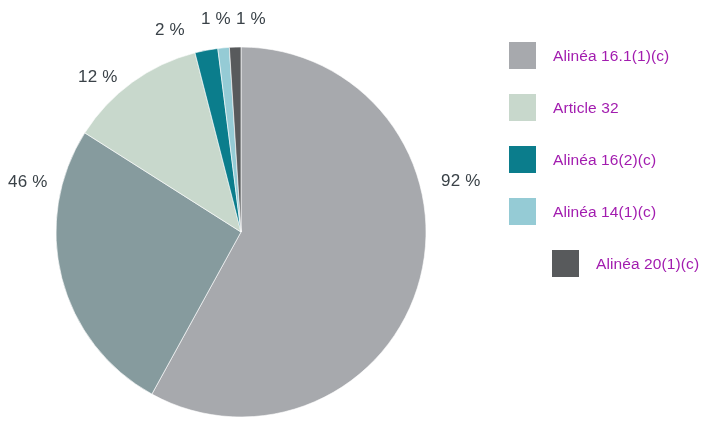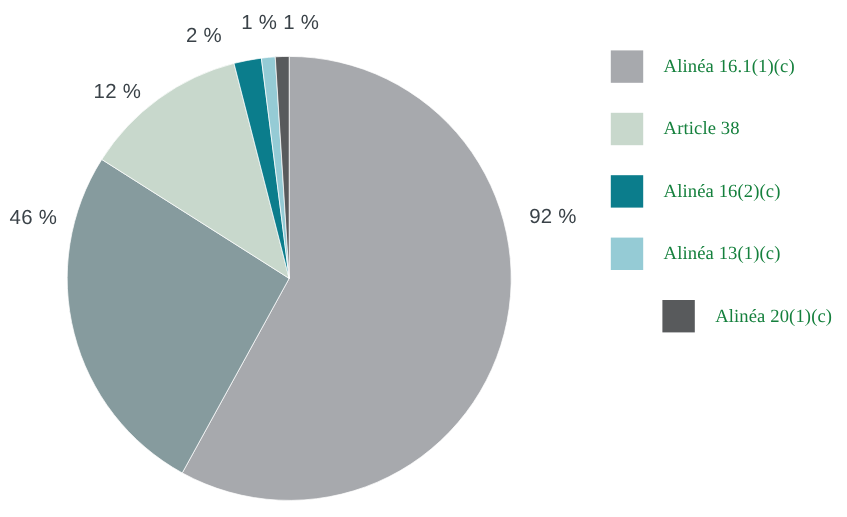--- a/index.html
+++ b/index.html
@@ -54,23 +54,23 @@
     margin-bottom: 25px;
   }
   .legend-row:last-child { margin-bottom: 0; padding-left: 43px; }
   .legend-swatch {
     width: 27px;
     height: 27px;
     flex: 0 0 27px;
   }
   .legend-label {
     margin-left: 17px;
-    color: #15803d;
+    color: #a21caf;
     font-size: 15.5px;
-    font-family: Liberation Serif, serif;
+    font-family: Liberation Sans, sans-serif;
     white-space: nowrap;
     letter-spacing: 0.1px;
   }
 </style>
 </head>
 <body>
 
 <div id="root">
 
   <div id="pie-area">
@@ -99,29 +99,29 @@
     <div class="slice-label" style="left: 236px; top: 9px;">1 %</div>
   </div>
 
   <div id="legend">
       <div class="legend-row">
         <span class="legend-swatch" style="background: rgb(167, 169, 173);"></span>
         <span class="legend-label">Alinéa 16.1(1)(c)</span>
       </div>
       <div class="legend-row">
         <span class="legend-swatch" style="background: rgb(200, 216, 204);"></span>
-        <span class="legend-label">Article 38</span>
+        <span class="legend-label">Article 32</span>
       </div>
       <div class="legend-row">
         <span class="legend-swatch" style="background: rgb(11, 125, 140);"></span>
         <span class="legend-label">Alinéa 16(2)(c)</span>
       </div>
       <div class="legend-row">
         <span class="legend-swatch" style="background: rgb(149, 203, 213);"></span>
-        <span class="legend-label">Alinéa 13(1)(c)</span>
+        <span class="legend-label">Alinéa 14(1)(c)</span>
       </div>
       <div class="legend-row">
         <span class="legend-swatch" style="background: rgb(88, 90, 92);"></span>
         <span class="legend-label">Alinéa 20(1)(c)</span>
       </div>
     </div>
 
 </div>
 
 </body></html>

